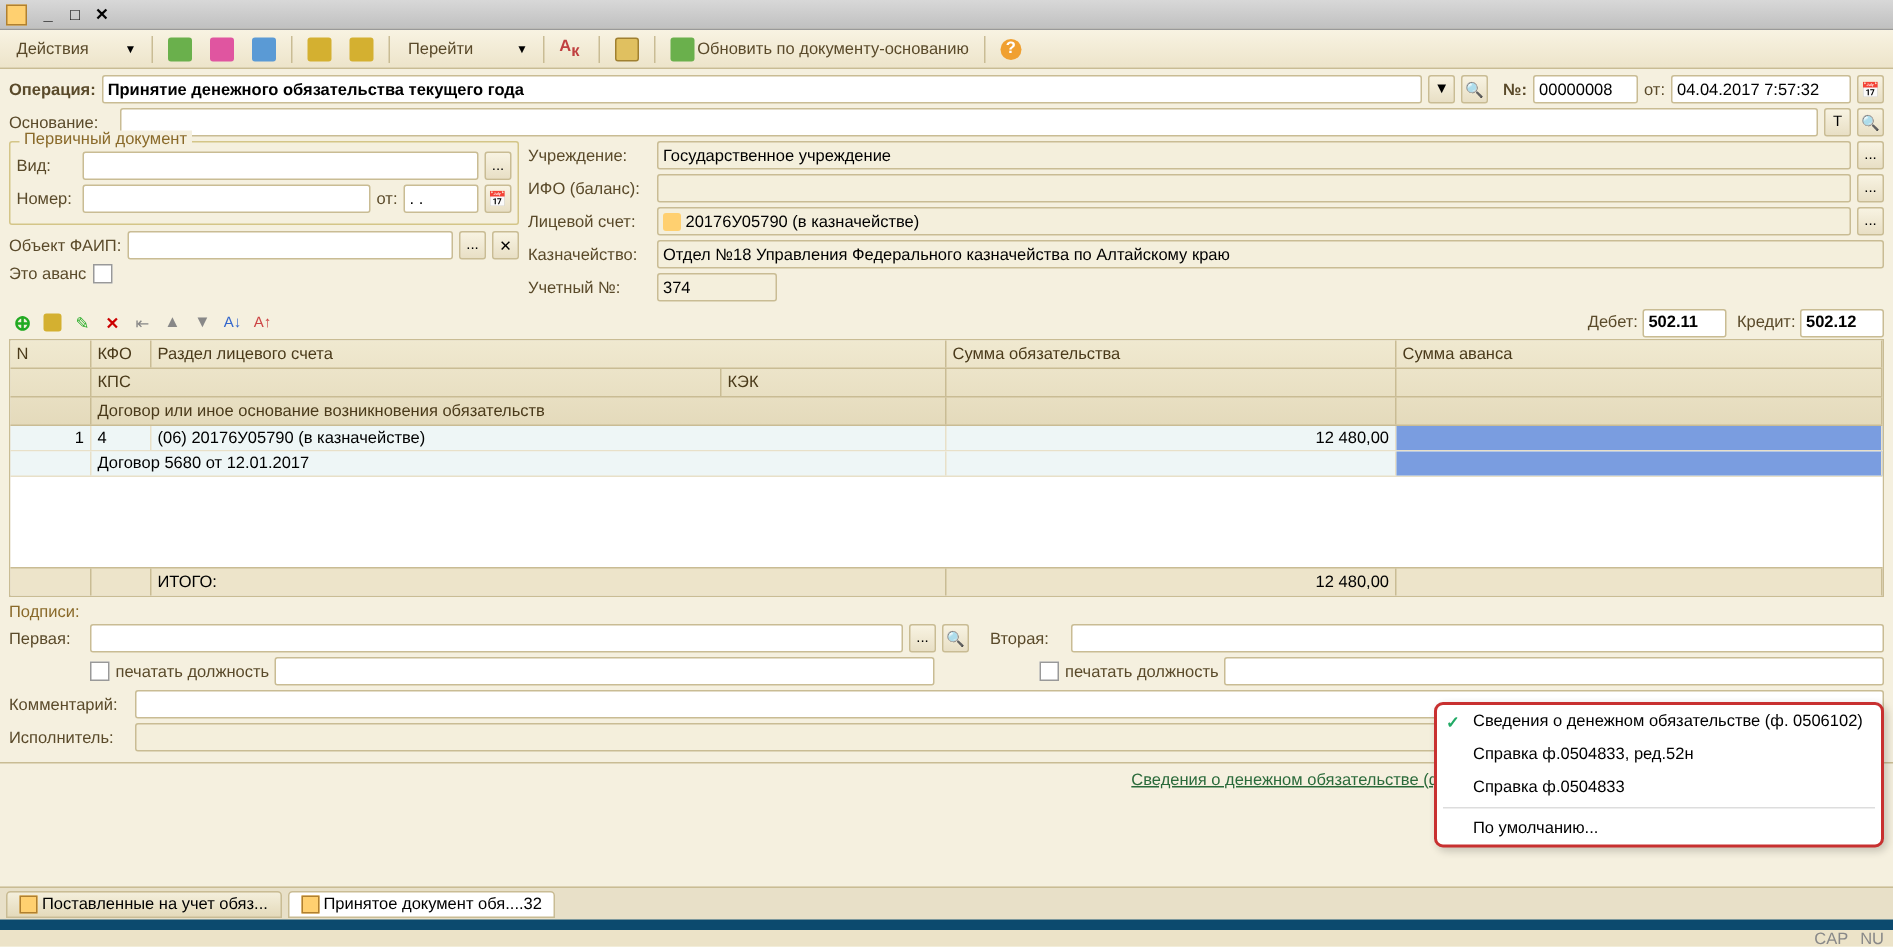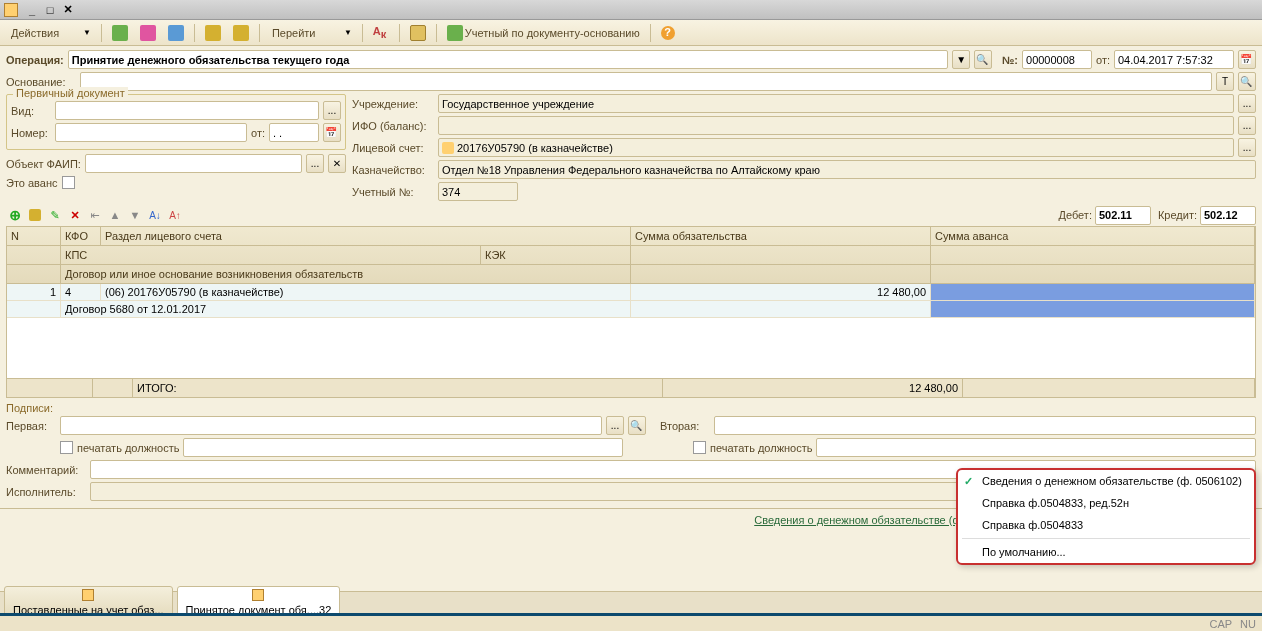--- a/index.html
+++ b/index.html
@@ -26,32 +26,32 @@
 .checkbox { width: 13px; height: 13px; border: 1px solid #999; background: #fff; display: inline-block; }
 .ttoolbar { display: flex; align-items: center; gap: 2px; height: 22px; }
 .ttoolbar .ib { width: 18px; height: 18px; display: flex; align-items: center; justify-content: center; cursor: pointer; border-radius: 2px; }
 .table-wrap { border: 1px solid #c9bc94; background: #fff; }
 .thead { background: linear-gradient(#f0e9d0, #e4dabb); }
 .thr { display: flex; border-bottom: 1px solid #c9bc94; }
 .th { padding: 3px 4px; border-right: 1px solid #c9bc94; color: #4a3a1a; }
 .tbody .tr { display: flex; border-bottom: 1px solid #e8e0c8; background: #eef6f6; }
 .tbody .td { padding: 2px 4px; border-right: 1px solid #e8e0c8; }
 .blank { background: #fff; height: 60px; }
-.tfoot { background: #ede4ca; display: flex; border-top: 1px solid #c9bc94; padding-left: 32px; }
+.tfoot { background: #ede4ca; display: flex; border-top: 1px solid #c9bc94; }
 .tfoot .td { padding: 3px 4px; border-right: 1px solid #c9bc94; }
 .sel-cell { background: #7a9de0; }
 .bottom-bar { height: 22px; display: flex; align-items: center; justify-content: flex-end; padding: 0 6px; gap: 6px; border-top: 1px solid #c9bc94; background: #f5f0df; }
 .btn { height: 19px; padding: 0 8px; border: 1px solid #b8a870; background: linear-gradient(#fdf8e8,#eee4c4); border-radius: 2px; cursor: pointer; display: flex; align-items: center; }
 .btn.primary { border-color: #3a7ad0; background: linear-gradient(#e0ecfa,#c8dcf5); }
 .btn .dd { font-size: 8px; margin-left: 3px; }
 .tabs { position: absolute; bottom: 18px; left: 0; right: 0; height: 22px; background: #e8e0c8; display: flex; align-items: center; padding: 0 4px; gap: 4px; border-top: 1px solid #c9bc94; }
-.tab { padding: 2px 8px; background: linear-gradient(#f4efdc,#e4dabb); border: 1px solid #c9bc94; border-radius: 3px 3px 0 0; cursor: pointer; display: flex; align-items: center; gap: 3px; flex-direction: column; }
+.tab { padding: 2px 8px; background: linear-gradient(#f4efdc,#e4dabb); border: 1px solid #c9bc94; border-radius: 3px 3px 0 0; cursor: pointer; display: flex; align-items: center; gap: 3px; }
 .tab.active { background: #fff; }
 .tab .ti { width: 12px; height: 12px; background: #ffd070; border: 1px solid #b08030; }
-.statusbar { position: absolute; bottom: 0; left: 0; right: 0; height: 18px; background: #ece3c8; display: flex; align-items: center; justify-content: flex-end; padding: 0 6px; gap: 8px; border-top: 3px solid #0c4a6e; color: #888; }
+.statusbar { position: absolute; bottom: 0; left: 0; right: 0; height: 18px; background: #ece3c8; display: flex; align-items: center; justify-content: flex-end; padding: 0 6px; gap: 8px; border-top: 7px solid #0c4a6e; color: #888; }
 .popup { position: absolute; right: 6px; top: 468px; width: 300px; background: #fff; border: 2px solid #c83030; border-radius: 6px; z-index: 10; box-shadow: 2px 2px 6px rgba(0,0,0,0.2); }
 .popup .pitem { padding: 5px 8px 5px 24px; cursor: pointer; position: relative; }
 .popup .pitem.chk::before { content: "✓"; position: absolute; left: 6px; color: #2a6; font-weight: bold; }
 .popup .psep { height: 1px; background: #ddd; margin: 2px 4px; }
 .right-grp { display: flex; align-items: center; gap: 3px; margin-left: auto; }
 .icon-sq { display: inline-block; width: 14px; height: 14px; border-radius: 2px; }
 </style>
 </head>
 <body>
 
@@ -93,21 +93,21 @@
   <div class="tbtn">
       <span class="ti" style="color:#c04040;font-weight:bold">A<sub>к</sub></span>
     </div>
   <div class="sep"></div>
   <div class="tbtn">
       <span class="ti icon-sq" style="background:#e0c060;border:1px solid #a08030"></span>
     </div>
   <div class="sep"></div>
   <div class="tbtn">
       <span class="ti icon-sq" style="background:#6ab04c"></span>
-      <span class="lbl">Учетный по документу-основанию</span>
+      <span class="lbl">Обновить по документу-основанию</span>
     </div>
   <div class="sep"></div>
   <div class="tbtn">
       <span class="ti" style="background:#f0a030;border-radius:50%;width:14px;height:14px;color:#fff;text-align:center;font-weight:bold">?</span>
     </div>
 </div>
 
 <div class="content">
 
   <div class="row">

